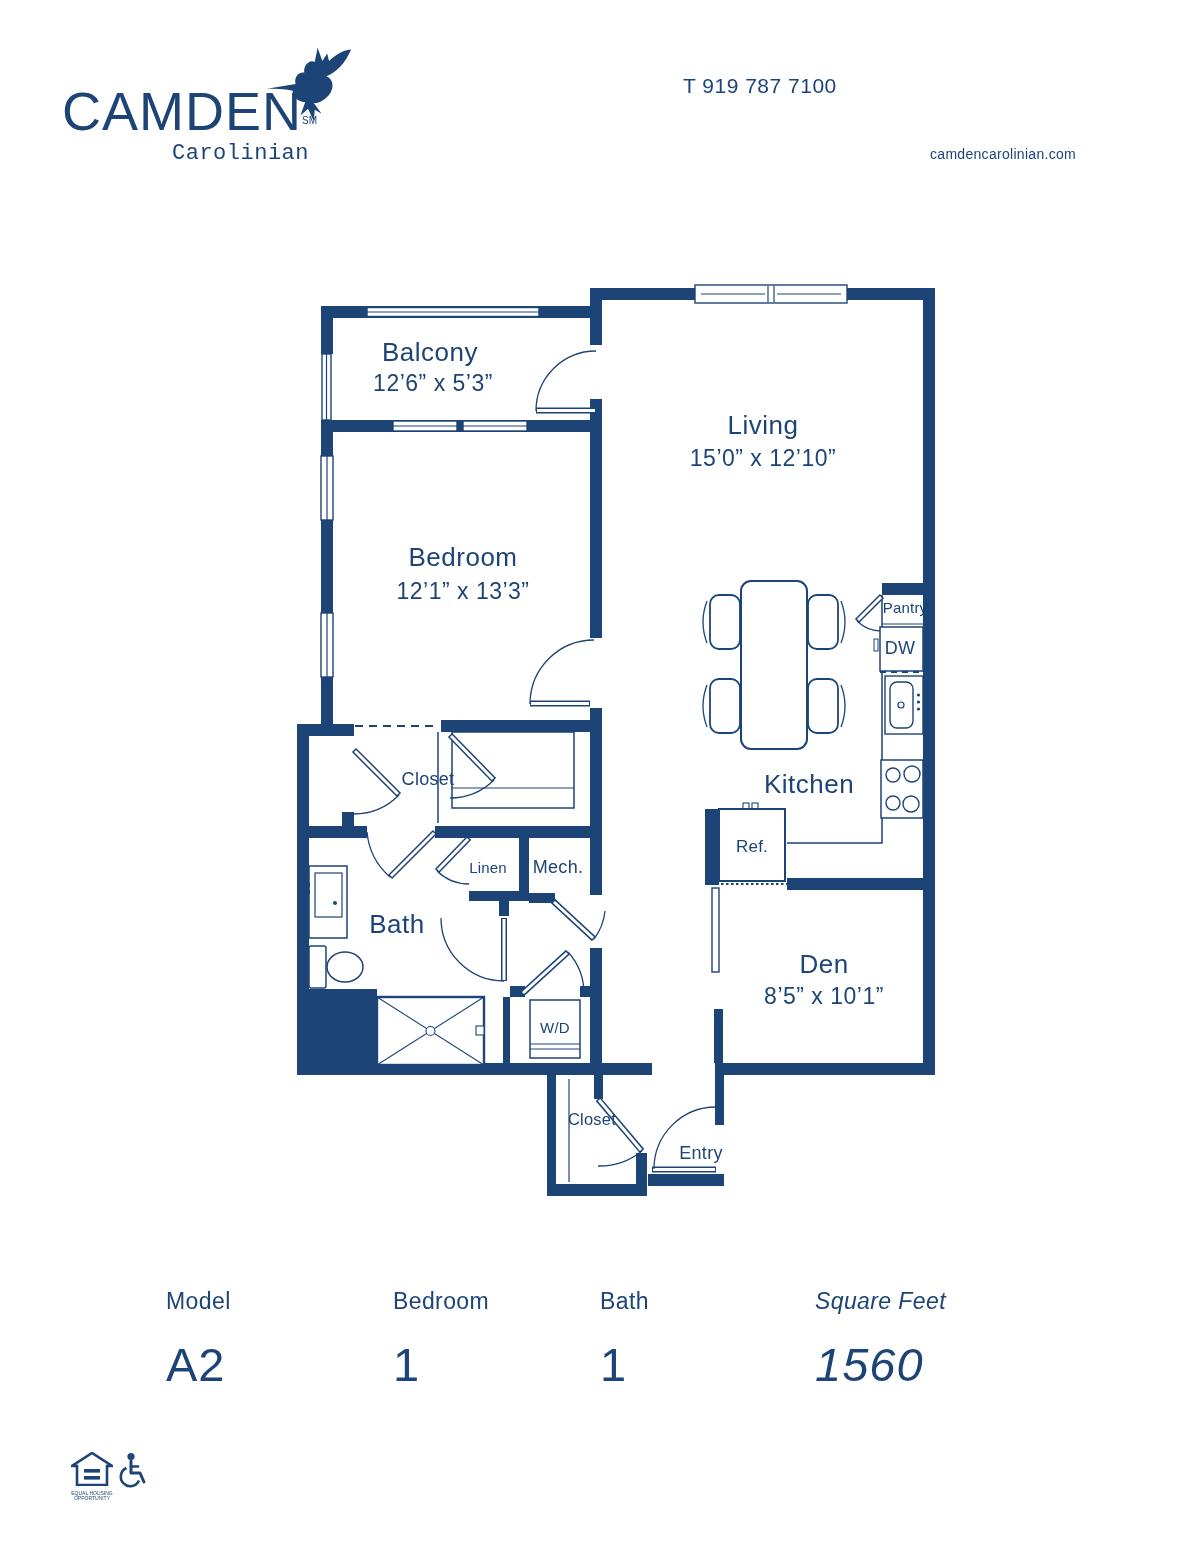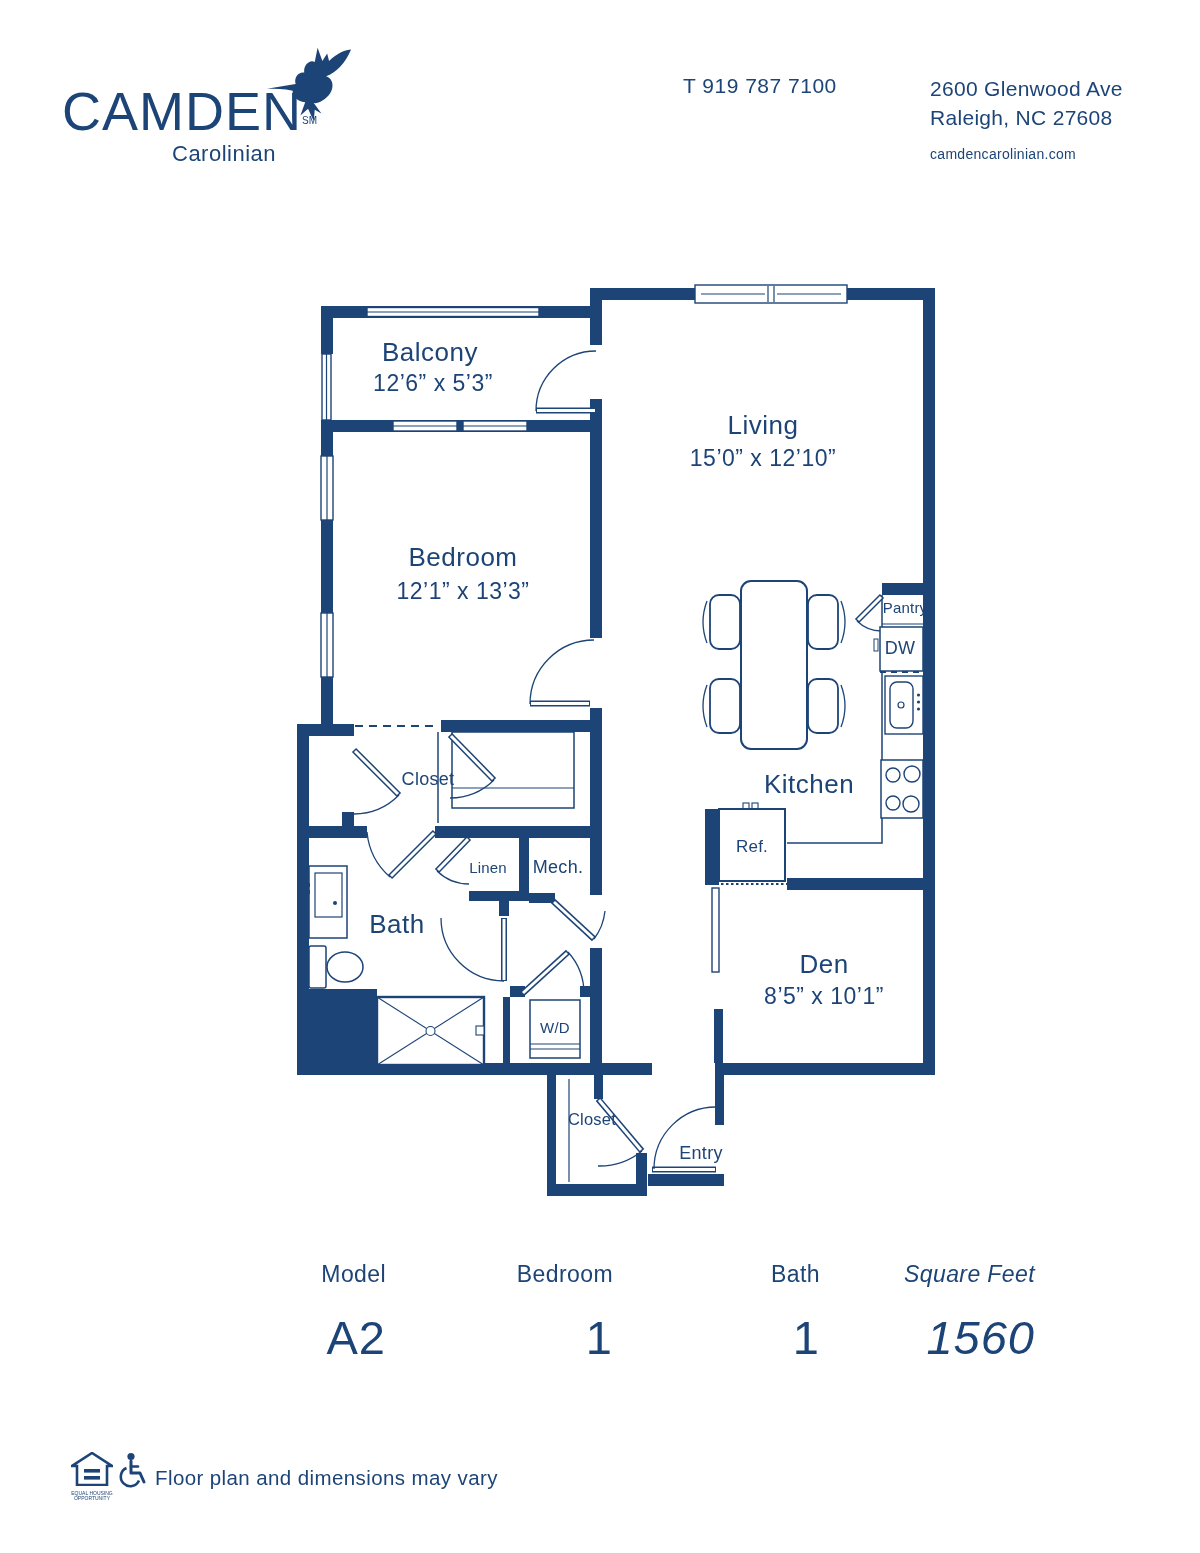--- a/index.html
+++ b/index.html
@@ -4,34 +4,34 @@
 <style>
   html,body { margin:0; padding:0; background:#fff; }
   .page {
     position:relative; width:1200px; height:1553px; background:#fff;
     font-family:"Liberation Sans", sans-serif; overflow:hidden; color:#1d4477;
   }
   
   .logo { position:absolute; left:62px; top:84px; }
   .brand { font-size:54px; font-weight:500; letter-spacing:1px; color:#1d4477; line-height:1; }
   .brand sup { font-size:10px; font-weight:400; vertical-align:6px; letter-spacing:0; }
-  .community { position:absolute; left:110px; top:57px; font-size:22px; letter-spacing:0.5px; color:#1d4477; white-space:nowrap; }
+  .community { position:absolute; left:110px; top:57px; font-size:22px; letter-spacing:0.5px; color:#1d4477; white-space:nowrap;font-family:Liberation Mono, monospace; }
   .bird { position:absolute; left:204px; top:-40px; }
   .hdr-phone { position:absolute; left:683px; top:74px; font-size:21px; letter-spacing:0.5px; }
   .hdr-address { position:absolute; left:930px; top:74px; font-size:21px; letter-spacing:0.3px; line-height:29px; }
   .hdr-web { position:absolute; left:930px; top:146px; font-size:14px; letter-spacing:0.3px; }
   
   .plan { position:absolute; left:297px; top:283px; }
   .plan text { fill:#1d4477; font-family:"Liberation Sans", sans-serif; }
   .rlabel { font-size:26px; letter-spacing:0.5px; }
   .rdims  { font-size:23px; letter-spacing:0.5px; }
   .slabel { font-size:18px; letter-spacing:0.3px; }
   .xslabel{ font-size:15px; letter-spacing:0.2px; }
   
-  .stat { position:absolute; top:1261px; width:220px; text-align:right; }
+  .stat { position:absolute; top:1288px; width:220px; text-align:left; }
   .stat .lbl { font-size:23px; letter-spacing:0.4px; }
   .stat .val { font-size:47px; margin-top:22px; letter-spacing:1px; }
   
   .eq-box { position:absolute; left:68px; top:1452px; width:48px; text-align:center; }
   .eq-txt { font-size:5px; line-height:5px; letter-spacing:0; color:#1d4477; white-space:pre-line; margin-top:1px; }
   .wheel { position:absolute; left:118px; top:1452px; }
   .disclaimer { position:absolute; left:155px; top:1466px; font-size:20.5px; letter-spacing:0.4px; }
 </style>
 </head>
 <body>
@@ -39,24 +39,20 @@
 <div class="page">
 
   <div class="logo">
     <div class="brand"><span>CAMDEN</span><sup>SM</sup></div>
     <div class="community">Carolinian</div>
     <svg class="bird" width="86" height="80" viewBox="0 0 90 82">
       <path fill="#1d4477" d="M1 46 L31 41 C29 34 34 28 40 29 C39 21 46 15 51 18 L54 3 L59 17 L64 9 L66 17 C74 9 84 5 89 5 C84 18 73 30 63 33 C71 36 71 45 67 51 C62 58 54 62 50 61 L58 72 L51 68 L50 80 L44 67 L36 74 L41 60 C32 59 27 53 28 48 C19 46 9 46 1 46 Z"></path>
     </svg>
   </div>
   <div class="hdr-phone">T 919 787 7100</div>
-  <div class="hdr-address">
-    <div>2600 Glenwood Ave</div>
-    <div>Raleigh, NC 27608</div>
-  </div>
   <div class="hdr-web">camdencarolinian.com</div>
 
   <svg class="plan" width="645" height="925" viewBox="0 0 645 925">
     <g fill="#1d4477" stroke="none">
 
       <rect x="293" y="5" width="345" height="12"></rect>
       <rect x="626" y="5" width="12" height="787"></rect>
       <rect x="293" y="5" width="12" height="57"></rect>
       <rect x="293" y="116" width="12" height="33"></rect>
 
@@ -307,15 +303,14 @@
     </svg>
     <div class="eq-txt">EQUAL HOUSING
 OPPORTUNITY</div>
   </div>
   <svg class="wheel" width="30" height="38" viewBox="0 0 30 38">
     <circle cx="13" cy="4.5" r="3.6" fill="#1d4477"></circle>
     <path d="M13 9 L13 21 L22 21 L26 30" fill="none" stroke="#1d4477" stroke-width="3" stroke-linecap="round" stroke-linejoin="round"></path>
     <path d="M13 14.5 L20 14.5" stroke="#1d4477" stroke-width="2.6" stroke-linecap="round"></path>
     <path d="M8.5 16 A9.5 9.5 0 1 0 21 28.5" fill="none" stroke="#1d4477" stroke-width="2.6"></path>
   </svg>
-  <div class="disclaimer">Floor plan and dimensions may vary</div>
 
 </div>
 
 </body></html>

